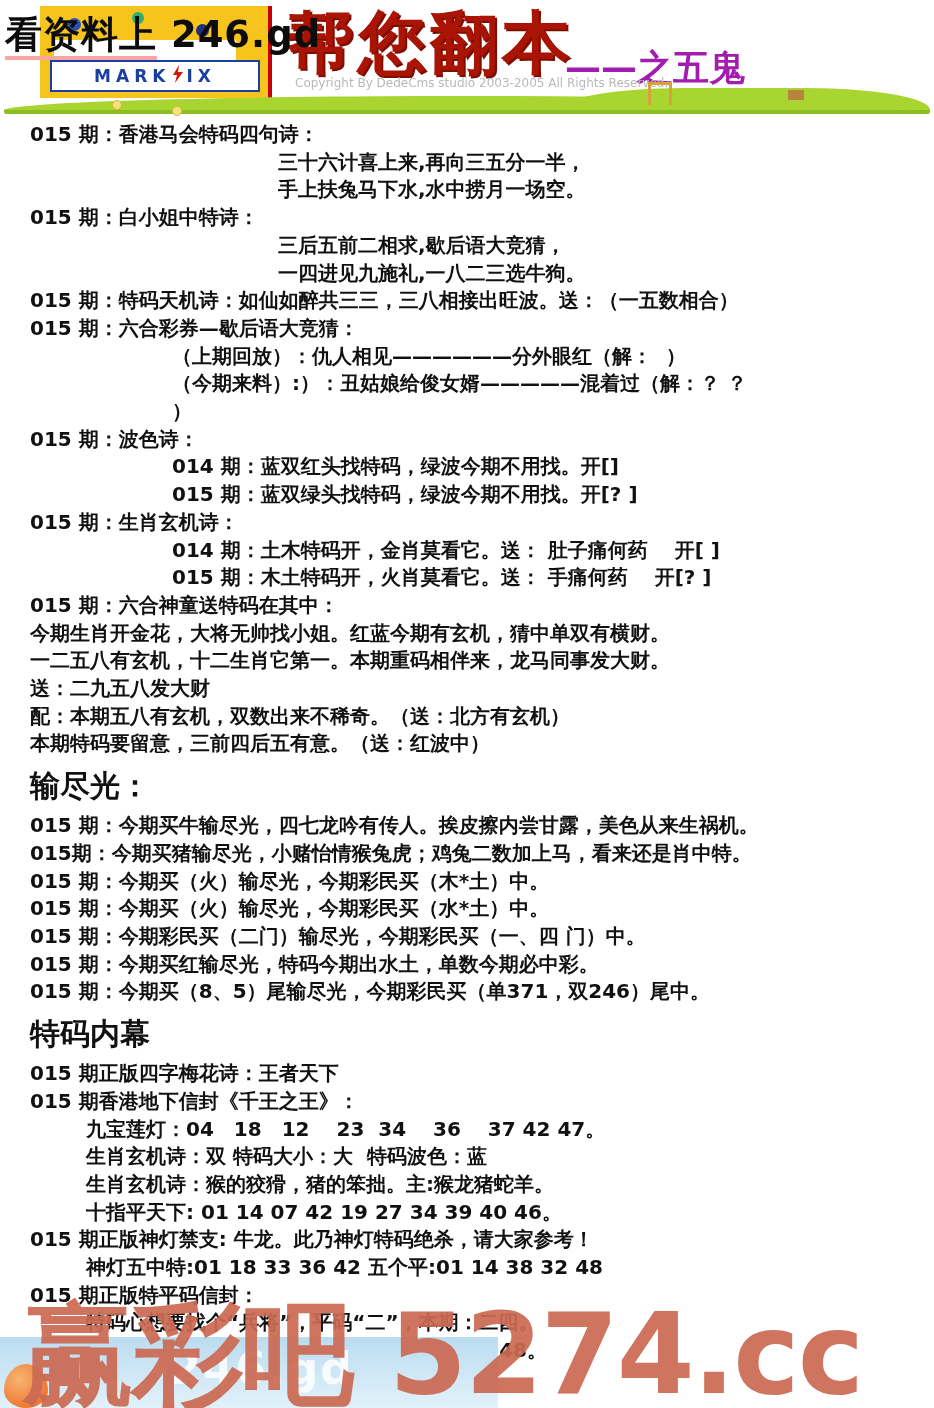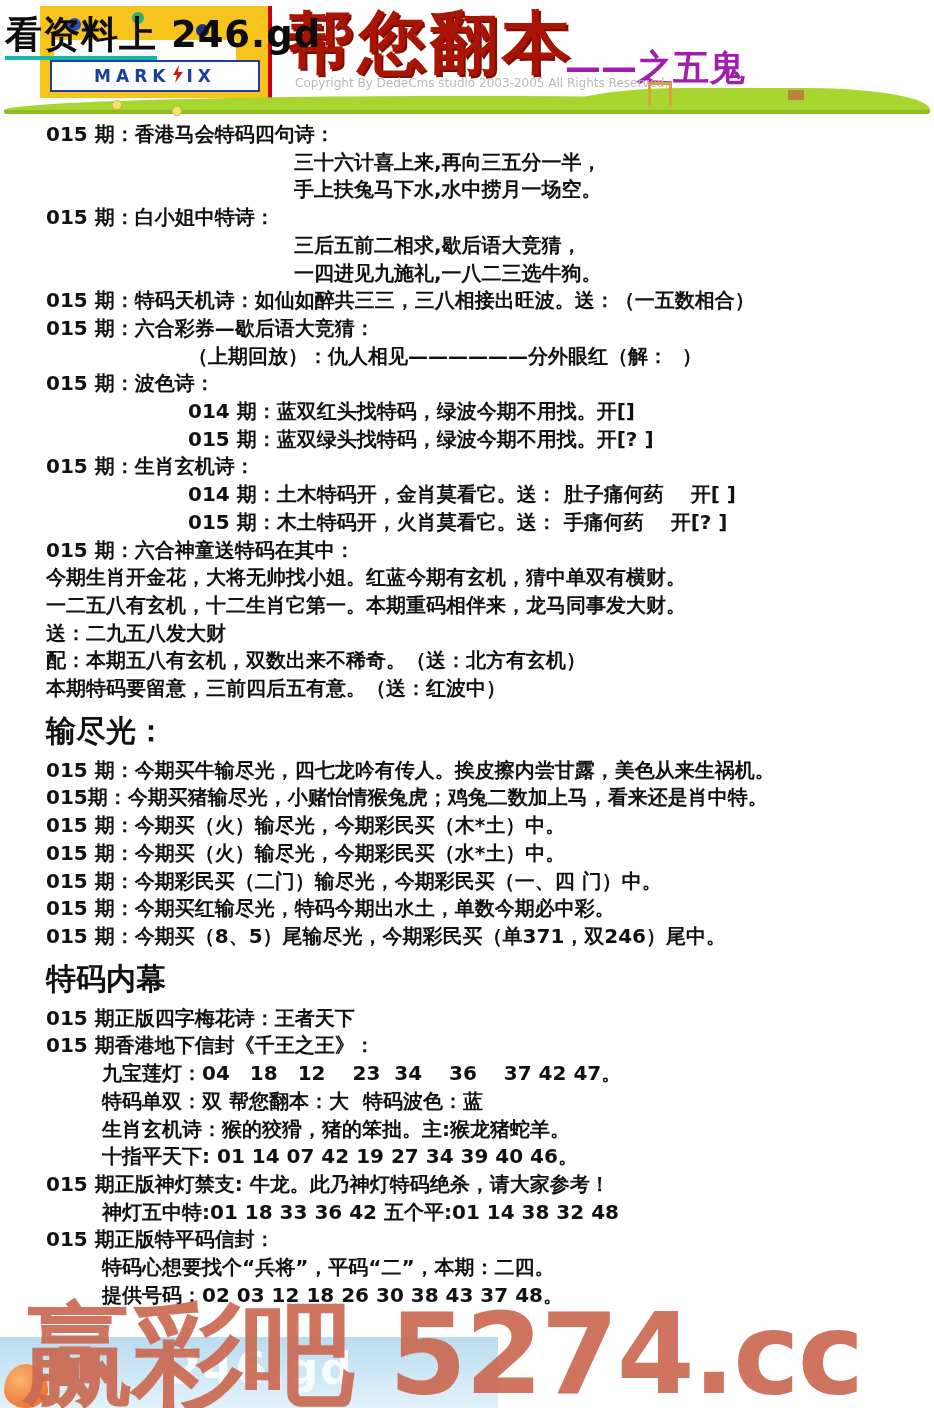--- a/index.html
+++ b/index.html
@@ -13,40 +13,40 @@
   .ball{position:absolute;border-radius:50%;}
   .logo-white-strip{position:absolute;left:14px;top:34px;width:182px;height:24px;background:#fff;}
   .logo-cn{position:absolute;left:18px;top:50px;height:16px;overflow:hidden;color:#1a3fa0;
            font-size:26px;line-height:30px;letter-spacing:10px;}
   .marksix-bar{position:absolute;left:10px;right:8px;bottom:6px;height:28px;background:#fff;
                border:2px solid #1a3fa0;display:flex;align-items:center;justify-content:center;
                color:#1a3fa0;font-size:17px;letter-spacing:5px;}
   .bolt{display:inline-block;margin:0 2px;}
   .overlay-top-text{position:absolute;left:5px;top:10px;font-size:37px;color:#0c0c0c;z-index:6;
                     letter-spacing:1px;white-space:nowrap;}
-  .overlay-top-text .u{border-bottom:4px solid #14b8a6;}
+  .overlay-top-text .u{border-bottom:4px solid #fca5a5;}
   .main-title{position:absolute;left:286px;top:0px;font-size:68px;line-height:84px;color:#a91405;
               letter-spacing:4px;font-family:"DejaVu Serif","Liberation Serif",serif;
               text-shadow:2px 2px 0 #7d0e02;white-space:nowrap;}
   .sub-title{position:absolute;left:565px;top:44px;font-size:36px;color:#a21caf;white-space:nowrap;}
   .copyright-wm{position:absolute;left:295px;top:76px;font-size:12px;color:#b9b9b9;
                 font-weight:normal;white-space:nowrap;}
   .grass{position:absolute;left:4px;top:96px;width:926px;height:18px;background:#a8d52f;
          border-radius:100% 100% 6px 6px / 160% 160% 6px 6px;
          box-shadow:inset 0 -4px 0 #8cbd22;}
   .grass-hill{position:absolute;left:560px;top:88px;width:370px;height:22px;background:#a8d52f;
               border-radius:100% 100% 0 0 / 300% 300% 0 0;}
   .flower{position:absolute;width:8px;height:8px;border-radius:50%;background:#f4e27a;
           border:1px solid #d9b93a;}
   .bench-icon{position:absolute;left:648px;top:82px;width:18px;height:20px;
               border-left:3px solid #d9a03c;border-right:3px solid #d9a03c;border-top:3px solid #d9a03c;}
   .crate-icon{position:absolute;left:788px;top:90px;width:16px;height:10px;background:#b9823e;}
 
   
-  #content{position:absolute;top:121px;left:16px;width:774px;padding:0 12px 0 30px;box-sizing:border-box;}
+  #content{position:absolute;top:121px;left:0;width:774px;padding:0 12px 0 30px;box-sizing:border-box;}
   .line{font-size:20px;line-height:27.7px;white-space:pre-wrap;}
   .in1{margin-left:56px;}
   .in2{margin-left:142px;}
   .in3{margin-left:248px;}
   .h1{font-size:30px;line-height:36px;margin:10px 0 8px 0;}
   .blue-box-fix{position:absolute;left:0;top:1337px;width:498px;height:71px;
             background:linear-gradient(180deg,#badcf0,#e2f2fb);z-index:3;}
   .blue-box-text{position:absolute;left:150px;top:6px;font-size:44px;color:rgba(255,255,255,0.85);
                  letter-spacing:2px;text-align:center;}
   .flame-icon{position:absolute;left:4px;top:1364px;width:44px;height:44px;border-radius:50% 50% 50% 50%/60% 60% 40% 40%;
@@ -99,20 +99,21 @@
   <div id="content">
       <div class="line">015 期：香港马会特码四句诗：</div>
       <div class="line in3">三十六计喜上来,再向三五分一半，</div>
       <div class="line in3">手上扶兔马下水,水中捞月一场空。</div>
       <div class="line">015 期：白小姐中特诗：</div>
       <div class="line in3">三后五前二相求,歇后语大竞猜，</div>
       <div class="line in3">一四进见九施礼,一八二三选牛狗。</div>
       <div class="line">015 期：特码天机诗：如仙如醉共三三，三八相接出旺波。送：（一五数相合）</div>
       <div class="line">015 期：六合彩券—歇后语大竞猜：</div>
       <div class="line in2">（上期回放）：仇人相见——————分外眼红（解：  ）</div>
+      <div class="line in2">（今期来料）:）：丑姑娘给俊女婿—————混着过（解：？ ？ ）</div>
       <div class="line">015 期：波色诗：</div>
       <div class="line in2">014 期：蓝双红头找特码，绿波今期不用找。开[]</div>
       <div class="line in2">015 期：蓝双绿头找特码，绿波今期不用找。开[? ]</div>
       <div class="line">015 期：生肖玄机诗：</div>
       <div class="line in2">014 期：土木特码开，金肖莫看它。送： 肚子痛何药　 开[ ]</div>
       <div class="line in2">015 期：木土特码开，火肖莫看它。送： 手痛何药　 开[? ]</div>
       <div class="line">015 期：六合神童送特码在其中：</div>
       <div class="line">今期生肖开金花，大将无帅找小姐。红蓝今期有玄机，猜中单双有横财。</div>
       <div class="line">一二五八有玄机，十二生肖它第一。本期重码相伴来，龙马同事发大财。</div>
       <div class="line">送：二九五八发大财</div>
@@ -123,21 +124,21 @@
       <div class="line">015期：今期买猪输尽光，小赌怡情猴兔虎；鸡兔二数加上马，看来还是肖中特。</div>
       <div class="line">015 期：今期买（火）输尽光，今期彩民买（木*土）中。</div>
       <div class="line">015 期：今期买（火）输尽光，今期彩民买（水*土）中。</div>
       <div class="line">015 期：今期彩民买（二门）输尽光，今期彩民买（一、四 门）中。</div>
       <div class="line">015 期：今期买红输尽光，特码今期出水土，单数今期必中彩。</div>
       <div class="line">015 期：今期买（8、5）尾输尽光，今期彩民买（单371，双246）尾中。</div>
       <div class="h1">特码内幕</div>
       <div class="line">015 期正版四字梅花诗：王者天下</div>
       <div class="line">015 期香港地下信封《千王之王》：</div>
       <div class="line in1">九宝莲灯：04　18　12　 23  34　 36　 37 42 47。</div>
-      <div class="line in1">特码单双：双 帮您翻本：大  特码波色：蓝</div>
+      <div class="line in1">生肖玄机诗：双 特码大小：大  特码波色：蓝</div>
       <div class="line in1">生肖玄机诗：猴的狡猾，猪的笨拙。主:猴龙猪蛇羊。</div>
       <div class="line in1">十指平天下: 01 14 07 42 19 27 34 39 40 46。</div>
       <div class="line">015 期正版神灯禁支: 牛龙。此乃神灯特码绝杀，请大家参考！</div>
       <div class="line in1">神灯五中特:01 18 33 36 42 五个平:01 14 38 32 48</div>
       <div class="line">015 期正版特平码信封：</div>
       <div class="line in1">特码心想要找个“兵将”，平码“二”，本期：二四。</div>
       <div class="line in1">提供号码：02 03 12 18 26 30 38 43 37 48。</div>
     </div>
 
   <div class="blue-box-fix">

